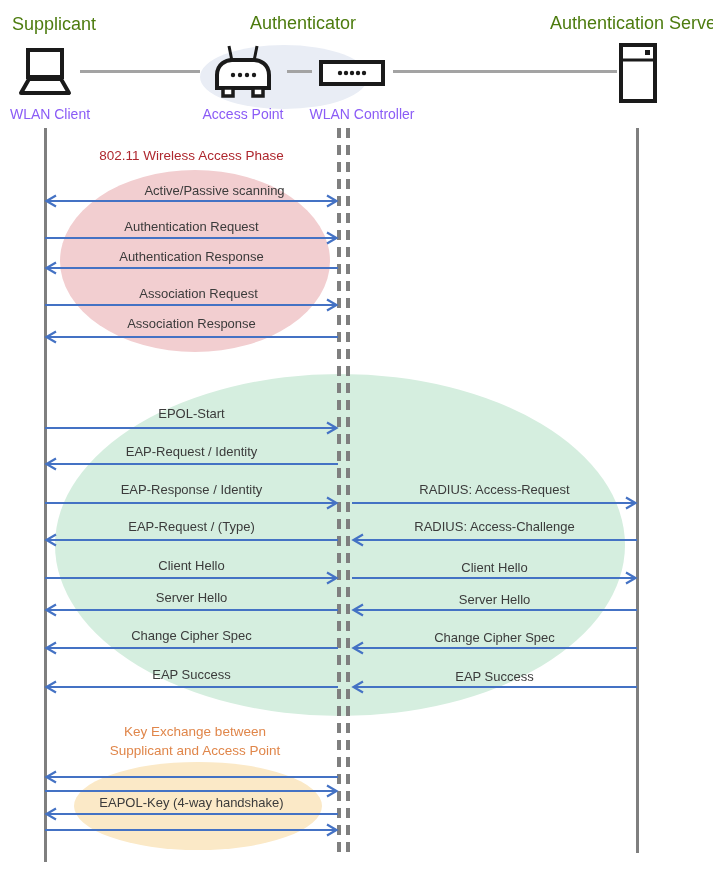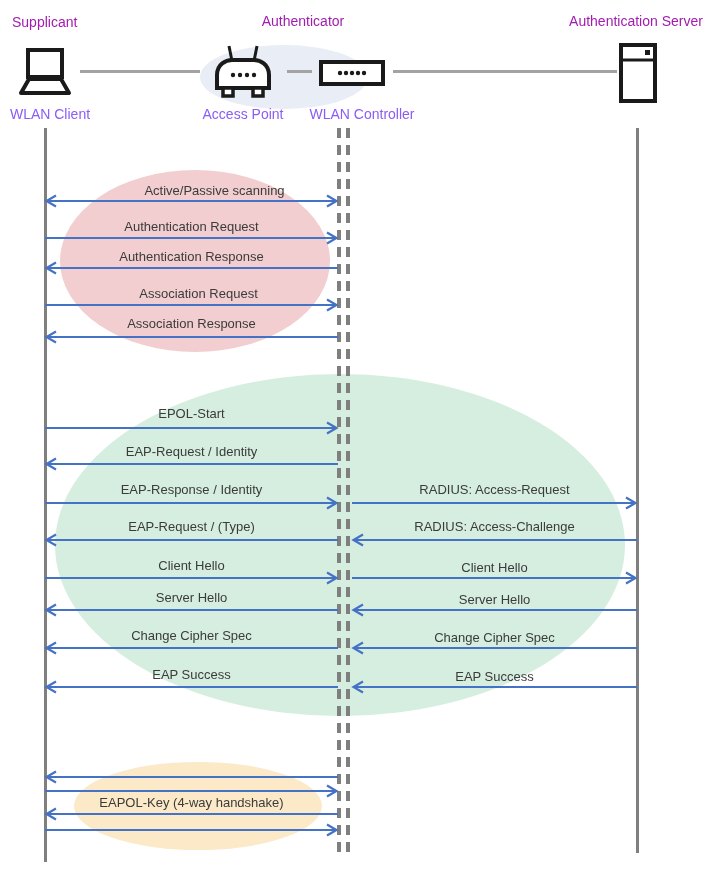--- a/index.html
+++ b/index.html
@@ -1,21 +1,21 @@
 <!DOCTYPE html>
 <html><head>
 <meta charset="utf-8">
 <style>
   html,body{margin:0;padding:0;background:#fff;}
   #stage{
     position:relative;width:713px;height:875px;background:#fff;overflow:hidden;
     font-family:"Liberation Sans",sans-serif;color:#3b3b3b;
   }
   
-  .role-label{position:absolute;font-size:14px;color:#a21caf;white-space:nowrap;}
+  .role-label{position:absolute;font-size:18px;color:#4d7c0f;white-space:nowrap;}
   .node-label{position:absolute;font-size:14px;color:#8b5cf6;text-align:center;white-space:nowrap;}
   
   .connector{position:absolute;height:3px;background:#a3a3a3;top:70px;}
   
   .lifeline{position:absolute;width:3px;background:var(--lifeline,#7f7f7f);top:128px;z-index:2;}
   .lifeline-dashed{
     position:absolute;width:4px;top:128px;z-index:2;
     background:repeating-linear-gradient(to bottom,var(--lifeline,#7f7f7f) 0 10px,transparent 10px 17px);
   }
   
@@ -80,20 +80,23 @@
 
   <div class="node-label" style="left:0px;top:106px;width:100px;">WLAN Client</div>
   <div class="node-label" style="left:183px;top:106px;width:120px;">Access Point</div>
   <div class="node-label" style="left:302px;top:106px;width:120px;">WLAN Controller</div>
 
   <div class="lifeline" style="left:44px;height:734px;"></div>
   <div class="lifeline-dashed" style="left:337px;height:725px;"></div>
   <div class="lifeline-dashed" style="left:346px;height:725px;"></div>
   <div class="lifeline" style="left:636px;height:725px;"></div>
 
+  <div class="phase-title" style="left: 45px; top: 146px; width: 293px; color: rgb(174, 39, 46);">802.11 Wireless Access Phase</div>
+  <div class="phase-title" style="left: 45px; top: 722px; width: 300px; color: rgb(224, 134, 74);">Key Exchange between
+Supplicant and Access Point</div>
 
   <div id="message-layer">
       <div class="msg-label" style="left: 45px; top: 183px; width: 293px; padding-left: 23px;">Active/Passive scanning</div>
       <svg width="293" height="16" style="position: absolute; left: 45px; top: 193px; overflow: visible;">
         <line x1="2" x2="291" y1="8" y2="8" stroke="#4472C4" stroke-width="2.2"></line>
         <polyline points="282,2.5 291.5,8 282,13.5" fill="none" stroke="#4472C4" stroke-width="2.2"></polyline>
         <polyline points="11,2.5 1.5,8 11,13.5" fill="none" stroke="#4472C4" stroke-width="2.2"></polyline>
       </svg>
       <div class="msg-label" style="left: 45px; top: 219px; width: 293px;">Authentication Request</div>
       <svg width="293" height="16" style="position: absolute; left: 45px; top: 230px; overflow: visible;">

